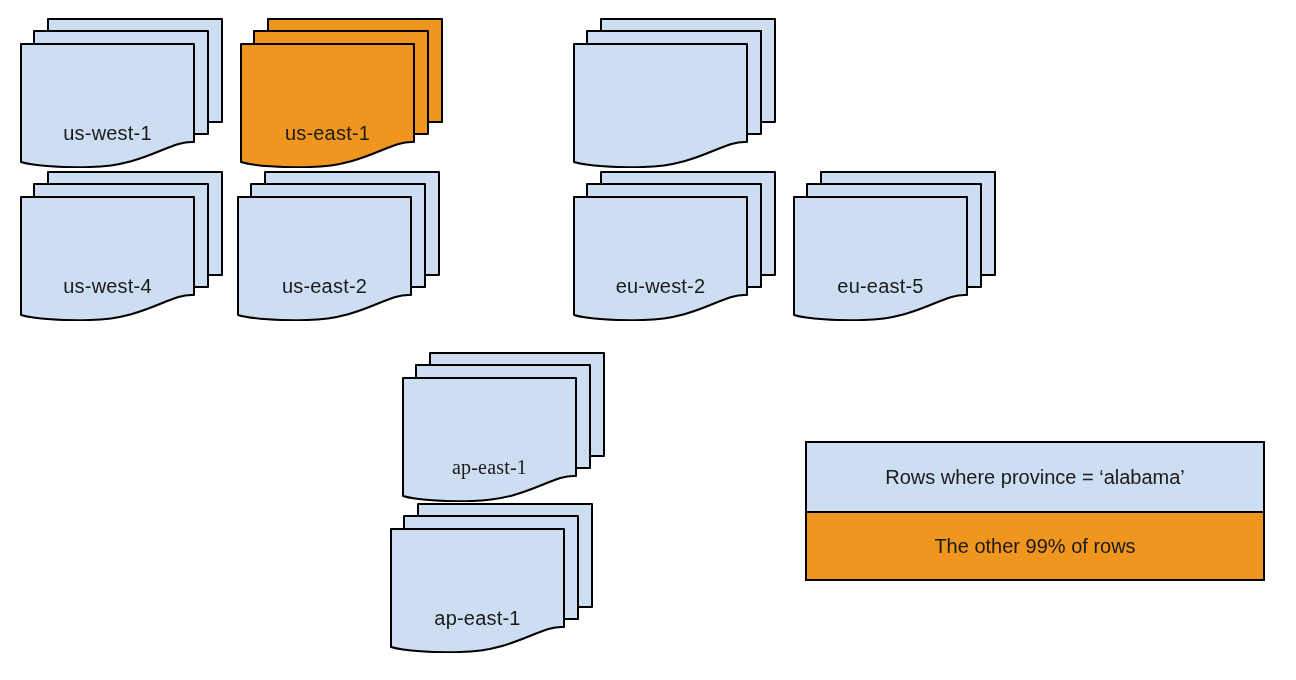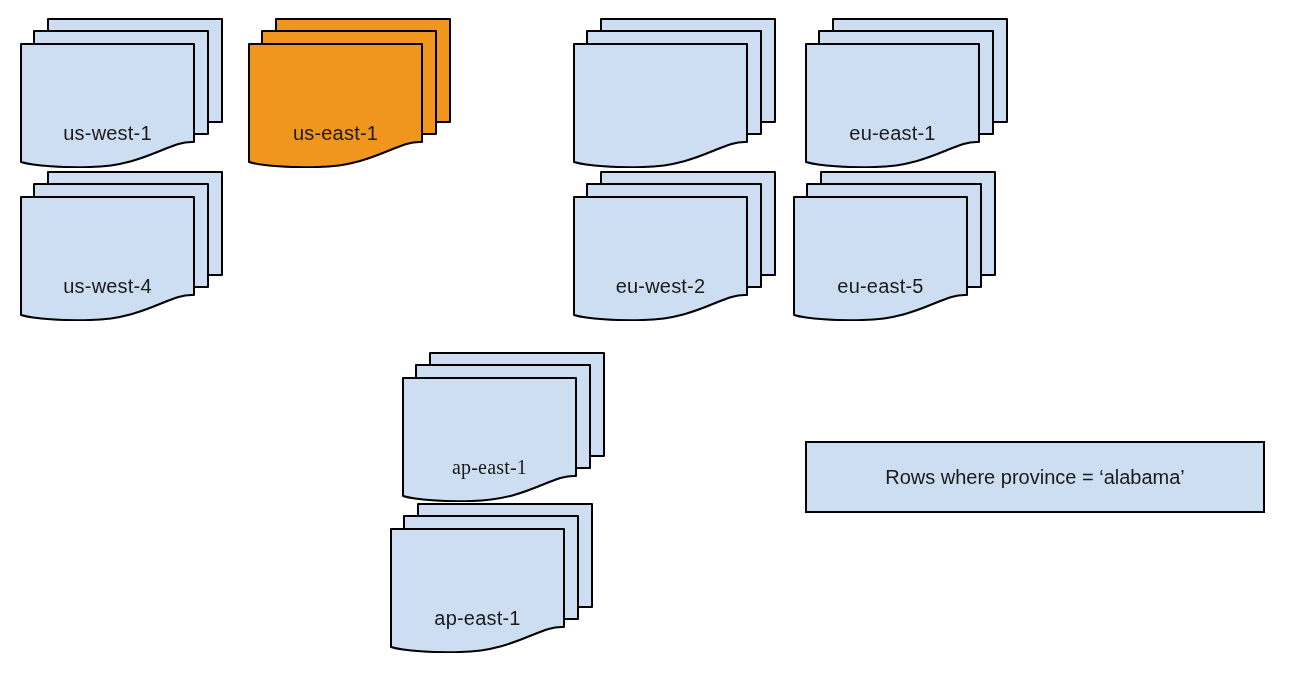--- a/index.html
+++ b/index.html
@@ -76,55 +76,55 @@
 
   <div class="stack" style="left:20px;top:18px;">
     <svg class="stack-svg" width="203" height="150" viewBox="0 0 203 150">
       <rect class="sheet blue" x="28" y="1" width="174" height="103"></rect>
       <rect class="sheet blue" x="14" y="13" width="174" height="103"></rect>
       <path class="sheet blue" d="M1,26 H174 V124 C150,122 126,148 70,149 C44,149.8 14,148 1,144 Z"></path>
     </svg>
     <div class="stack-label">us-west-1</div>
   </div>
 
-  <div class="stack" style="left:248px;top:18px;text-align:center;">
+  <div class="stack" style="left:240px;top:18px;text-align:center;">
     <svg class="stack-svg" width="203" height="150" viewBox="0 0 203 150">
       <rect class="sheet orange" x="28" y="1" width="174" height="103"></rect>
       <rect class="sheet orange" x="14" y="13" width="174" height="103"></rect>
       <path class="sheet orange" d="M1,26 H174 V124 C150,122 126,148 70,149 C44,149.8 14,148 1,144 Z"></path>
     </svg>
     <div class="stack-label">us-east-1</div>
   </div>
 
   <div class="stack" style="left:573px;top:18px;">
     <svg class="stack-svg" width="203" height="150" viewBox="0 0 203 150">
       <rect class="sheet blue" x="28" y="1" width="174" height="103"></rect>
       <rect class="sheet blue" x="14" y="13" width="174" height="103"></rect>
       <path class="sheet blue" d="M1,26 H174 V124 C150,122 126,148 70,149 C44,149.8 14,148 1,144 Z"></path>
     </svg>
   </div>
 
-  <div class="stack" style="left:805px;top:18px;">
-    <svg class="stack-svg" width="203" height="150" viewBox="0 0 203 150">
-      <rect class="sheet blue" x="28" y="1" width="174" height="103"></rect>
-      <rect class="sheet blue" x="14" y="13" width="174" height="103"></rect>
-      <path class="sheet blue" d="M1,26 H174 V124 C150,122 126,148 70,149 C44,149.8 14,148 1,144 Z"></path>
-    </svg>
-    <div class="stack-label">eu-east-1</div>
-  </div>
 
   <div class="stack" style="left:20px;top:171px;">
     <svg class="stack-svg" width="203" height="150" viewBox="0 0 203 150">
       <rect class="sheet blue" x="28" y="1" width="174" height="103"></rect>
       <rect class="sheet blue" x="14" y="13" width="174" height="103"></rect>
       <path class="sheet blue" d="M1,26 H174 V124 C150,122 126,148 70,149 C44,149.8 14,148 1,144 Z"></path>
     </svg>
     <div class="stack-label">us-west-4</div>
   </div>
 
+  <div class="stack" style="left:237px;top:171px;">
+    <svg class="stack-svg" width="203" height="150" viewBox="0 0 203 150">
+      <rect class="sheet blue" x="28" y="1" width="174" height="103"></rect>
+      <rect class="sheet blue" x="14" y="13" width="174" height="103"></rect>
+      <path class="sheet blue" d="M1,26 H174 V124 C150,122 126,148 70,149 C44,149.8 14,148 1,144 Z"></path>
+    </svg>
+    <div class="stack-label">us-east-2</div>
+  </div>
 
   <div class="stack" style="left:573px;top:171px;">
     <svg class="stack-svg" width="203" height="150" viewBox="0 0 203 150">
       <rect class="sheet blue" x="28" y="1" width="174" height="103"></rect>
       <rect class="sheet blue" x="14" y="13" width="174" height="103"></rect>
       <path class="sheet blue" d="M1,26 H174 V124 C150,122 126,148 70,149 C44,149.8 14,148 1,144 Z"></path>
     </svg>
     <div class="stack-label">eu-west-2</div>
   </div>
 
@@ -152,15 +152,18 @@
       <rect class="sheet blue" x="14" y="13" width="174" height="103"></rect>
       <path class="sheet blue" d="M1,26 H174 V124 C150,122 126,148 70,149 C44,149.8 14,148 1,144 Z"></path>
     </svg>
     <div class="stack-label">ap-east-1</div>
   </div>
 
   <div class="legend">
     <div class="legend-row blue">
       <span>Rows where province = ‘alabama’</span>
     </div>
+    <div class="legend-row orange">
+      <span>The other 99% of rows</span>
+    </div>
   </div>
 
 </div>
 
 </body></html>

